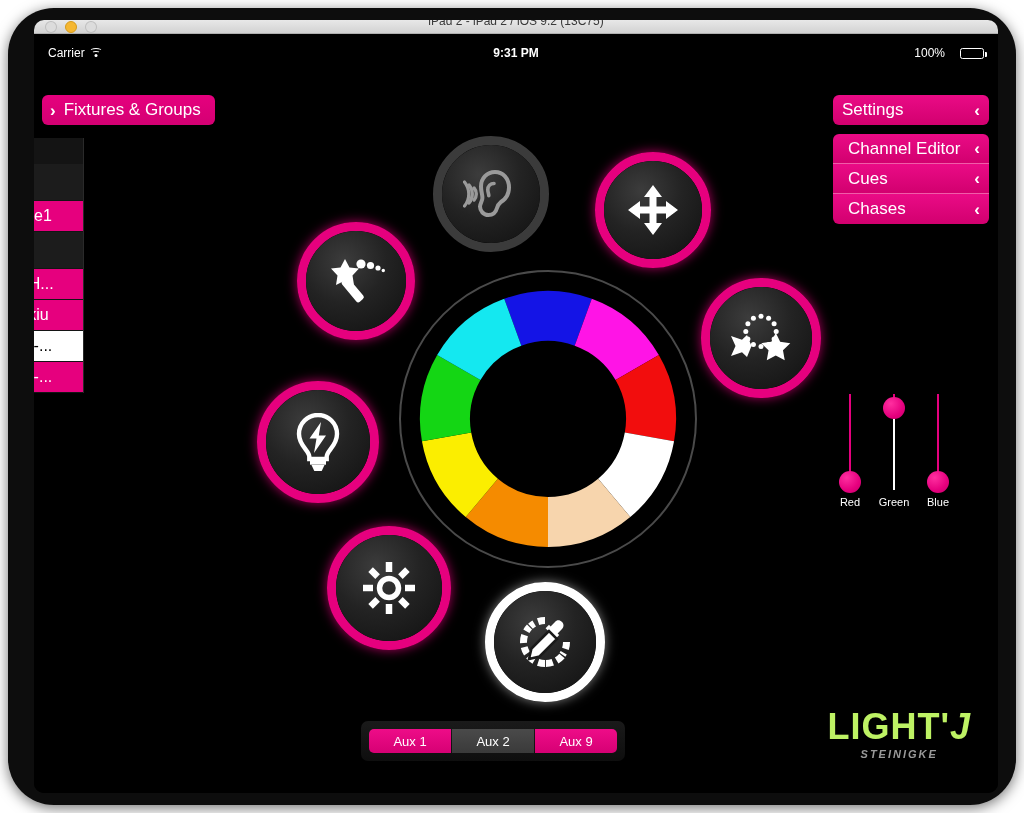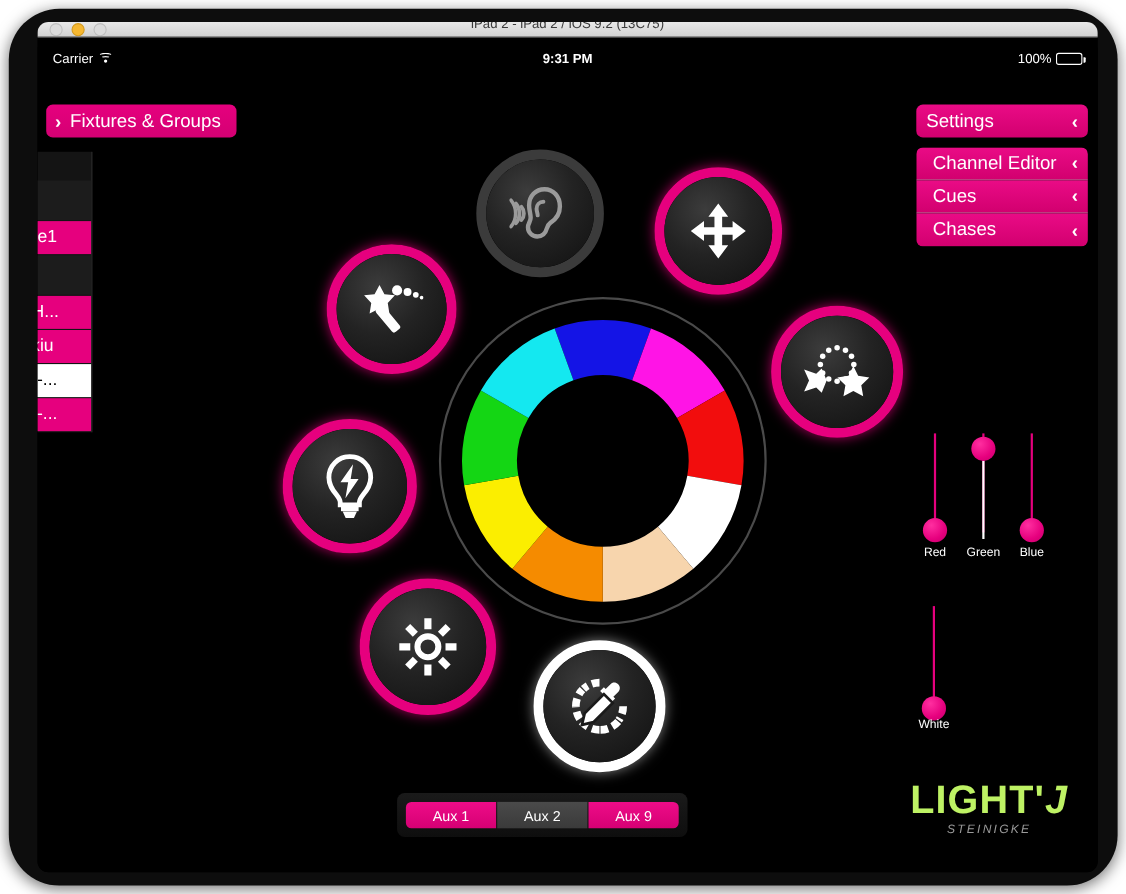--- a/index.html
+++ b/index.html
@@ -48,21 +48,21 @@
     pointer-events: none;
   }
 
   
   #statusbar {
     position: absolute; left: 0; top: 23px; width: 964px; height: 21px;
     background: #000; color: #fff; font-size: 12px;
   }
   #sb-left { position: absolute; left: 14px; top: 3px; display: flex; align-items: center; gap: 5px; }
   #sb-center { position: absolute; left: 0; right: 0; top: 3px; text-align: center; font-weight: bold; font-size: 12px; }
-  #sb-right { position: absolute; right: 14px; top: 3px; display: flex; align-items: center; gap: 4px; }
+  #sb-right { position: absolute; right: 14px; top: 3px; display: flex; align-items: center; gap: 15px; }
   .wifi-icon { display: inline-block; width: 13px; height: 11px; position: relative; }
   .wifi-icon i {
     position: absolute; border: 1.4px solid #fff; border-bottom: none;
     border-left-color: transparent; border-right-color: transparent;
     border-radius: 50% 50% 0 0; left: 50%; transform: translateX(-50%);
   }
   .wifi-icon i:nth-child(1) { width: 13px; height: 6px; top: 0; }
   .wifi-icon i:nth-child(2) { width: 8px; height: 4px; top: 3px; }
   .wifi-icon i:nth-child(3) { width: 3px; height: 3px; top: 6px; background: #fff; border-radius: 50%; border: none; }
   .battery {
@@ -205,21 +205,21 @@
   .aux-btn:last-child { border-radius: 0 5px 5px 0; }
 
   
   #logo { position: absolute; right: 27px; top: 645px; text-align: center; }
   #logo .brand {
     color: #bef264; font-size: 36px; font-weight: bold;
     letter-spacing: 1px; font-style: normal; line-height: 1;
   }
   #logo .brand .j { font-style: italic; }
   #logo .sub {
-    color: #9a9a9a; font-size: 11px; font-weight: normal; font-style: italic;
+    color: #9a9a9a; font-size: 11px; font-weight: bold; font-style: italic;
     letter-spacing: 2px; margin-top: 3px;
   }
 </style>
 </head>
 <body>
 
 <div id="device-frame">
   <div id="device-bezel">
 
     <div id="titlebar">
@@ -441,27 +441,20 @@
             <div class="slabel">Blue</div>
           </div>
           <div class="slider" style="left: 44px; top: 0px; height: 120px;">
             <div class="track"></div>
             <div class="track-filled" style="top: 25px; height: 71px;"></div>
             <div class="knob" style="top: 3px;"></div>
             <div class="slabel">Green</div>
           </div>
         </div>
 
-      <div class="slider-group" id="white-sliders" style="left:794px; top:487px; width:44px; height:120px;">
-          <div class="slider" style="left: 0px; top: 0px; height: 120px;">
-            <div class="track"></div>
-            <div class="knob" style="top: 82px;"></div>
-            <div class="slabel">White</div>
-          </div>
-        </div>
 
 
       <div id="aux-bar">
           <div class="aux-btn on">
             <span>Aux 1</span>
           </div>
           <div class="aux-btn off">
             <span>Aux 2</span>
           </div>
           <div class="aux-btn on">

